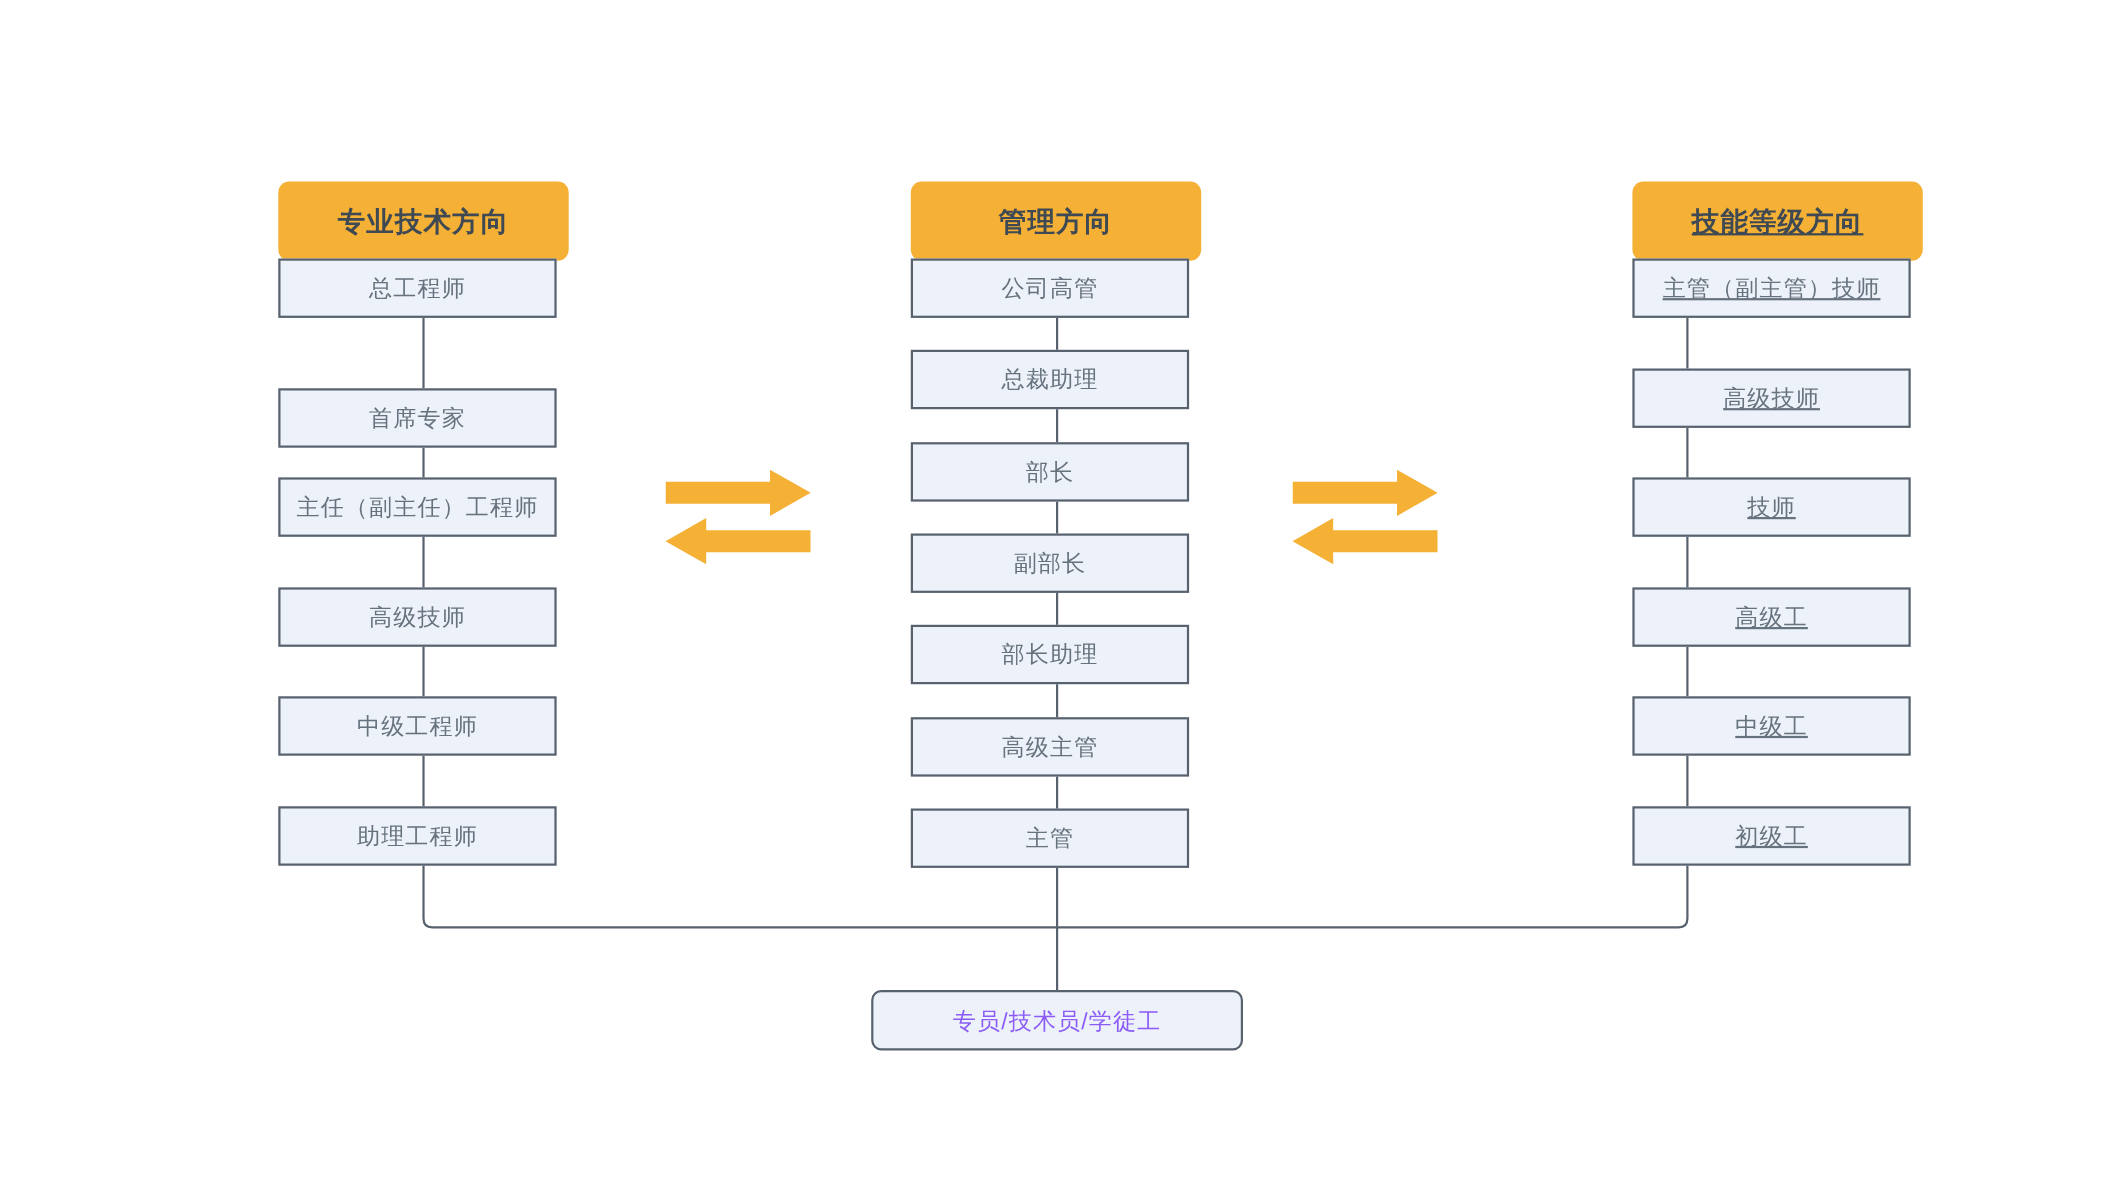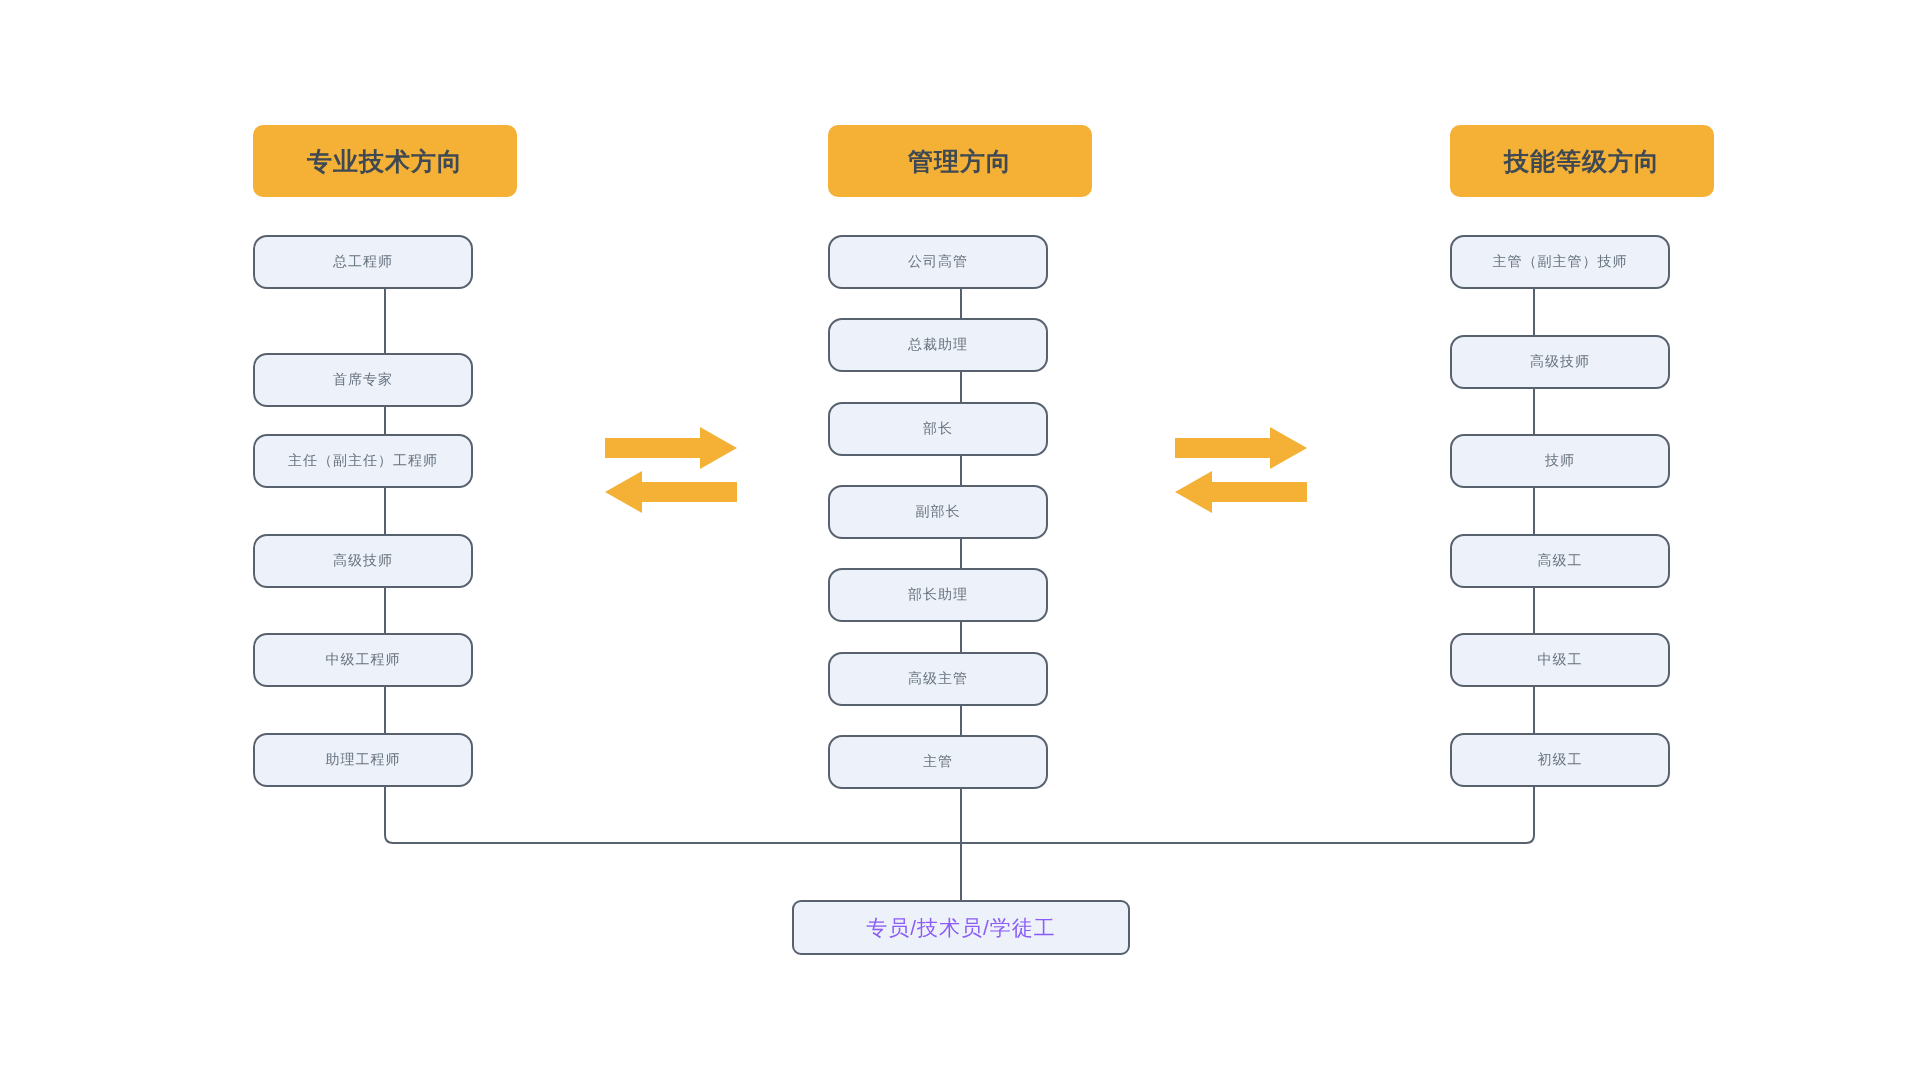--- a/index.html
+++ b/index.html
@@ -13,47 +13,48 @@
   .stage { position: absolute; inset: 0; width: 1920px; height: 1080px; }
   .connectors { position: absolute; left: 0; top: 0; z-index: 1; }
   .header-box {
     position: absolute; z-index: 2;
     width: 264px; height: 72px;
     background: #F4B136;
     border-radius: 10px;
     display: flex; align-items: center; justify-content: center;
     font-size: 25px; font-weight: bold; color: #3E4954;
     letter-spacing: 1px;
+    margin-top: 40px;
   }
   .level-box {
     position: absolute; z-index: 2;
-    width: 220px; height: 54px;
+    width: 253px; height: 54px;
     background: #EDF1F9;
     border: 2px solid #57626E;
-    border-radius: 14px;
+    border-radius: 0;
     display: flex; align-items: center; justify-content: center;
-    font-size: 14px; color: #66727E;
+    font-size: 21px; color: #66727E;
     letter-spacing: 1px;
   }
   .bottom-box {
     position: absolute; z-index: 2;
     left: 792px; top: 900px;
     width: 338px; height: 55px;
     background: #EDF1F9;
     border: 2px solid #57626E;
     border-radius: 9px;
     display: flex; align-items: center; justify-content: center;
     font-size: 21px; color: #8b5cf6;
     letter-spacing: 1px;
   }
   .arrow-pair { position: absolute; z-index: 2; width: 132px; height: 86px; }
   
   .col-left   { left: 253px; }
   .col-mid    { left: 828px; font-family: Liberation Mono, monospace; }
-  .col-right  { left: 1450px; }
+  .col-right  { left: 1484px; text-decoration: underline; }
 </style>
 </head>
 <body>
 
 <div class="stage">
 
   <svg class="connectors" width="1920" height="1080" viewBox="0 0 1920 1080">
 
     <path d="M385 262 L385 835 Q385 843 393 843 L1526 843 Q1534 843 1534 835 L1534 262" fill="none" stroke="#57626E" stroke-width="2"></path>
 

